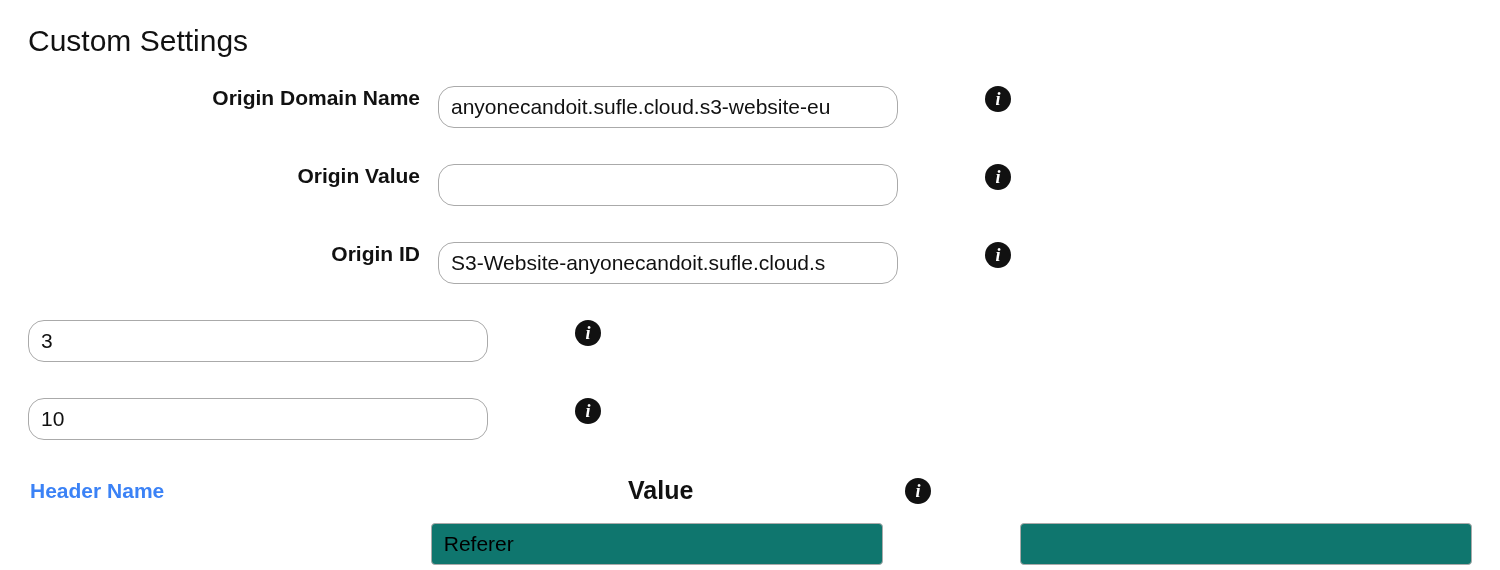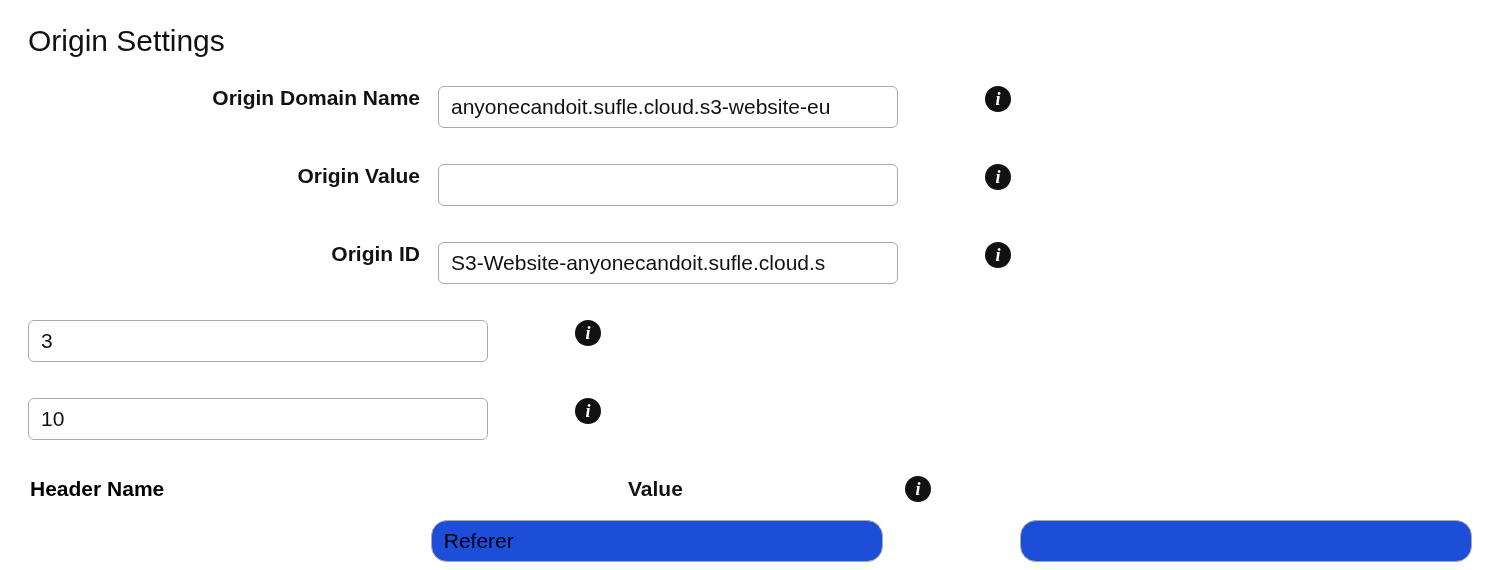--- a/index.html
+++ b/index.html
@@ -31,21 +31,21 @@
       width: 460px;
     }
     .input-col input {
       width: 100%;
       height: 42px;
       padding: 14px 12px;
       font-size: 21px;
       font-weight: 400;
       color: #111;
       border: 1px solid #aaa;
-      border-radius: 6px;
+      border-radius: 16px;
       background: #fff;
     }
     .info-col {
       width: 200px;
       display: flex;
       justify-content: center;
     }
     .info-icon {
       width: 26px;
       height: 26px;
@@ -65,26 +65,26 @@
     }
     .headers-row {
       display: flex;
       align-items: center;
       margin-bottom: 18px;
     }
     .header-name-col {
       width: 460px;
       font-size: 21px;
       font-weight: 700;
-      color: #000000;
+      color: #3b82f6;
       padding-left: 2px;
     }
     .header-value-col {
       width: 250px;
-      font-size: 21px;
+      font-size: 25px;
       font-weight: 700;
       color: #111;
       padding-left: 0;
     }
     .header-gap {
       width: 140px;
     }
     .header-info-col {
       width: 80px;
       display:flex;
@@ -100,34 +100,34 @@
     .header-name-input {
       width: 460px;
     }
     .header-name-input input,
     .header-value-input input {
       width: 100%;
       height: 42px;
       padding: 16px 12px;
       font-size: 21px;
       border: 1px solid #aaa;
-      border-radius: 16px;
-      background: #1d4ed8;
+      border-radius: 4px;
+      background: #0f766e;
     }
     .header-value-input {
       width: 460px;
     }
     .row-gap-small {
       width: 140px;
     }
   </style>
 </head>
 <body>
 
-<h1 class="section-title">Origin Settings</h1>
+<h1 class="section-title">Custom Settings</h1>
 
 <div class="form-row">
   <div class="label-col">Origin Domain Name</div>
   <div class="input-col">
     <input type="text" value="anyonecandoit.sufle.cloud.s3-website-eu" style="">
   </div>
   <div class="info-col">
     <span class="info-icon">i</span>
   </div>
 </div>

